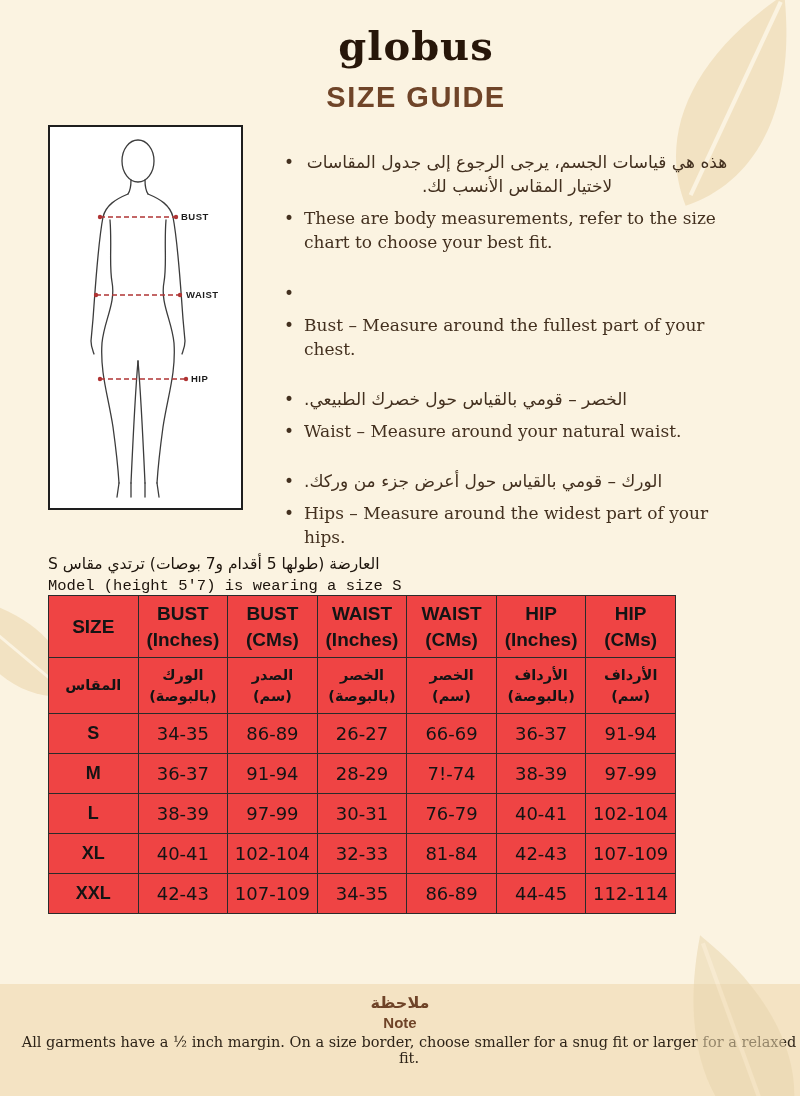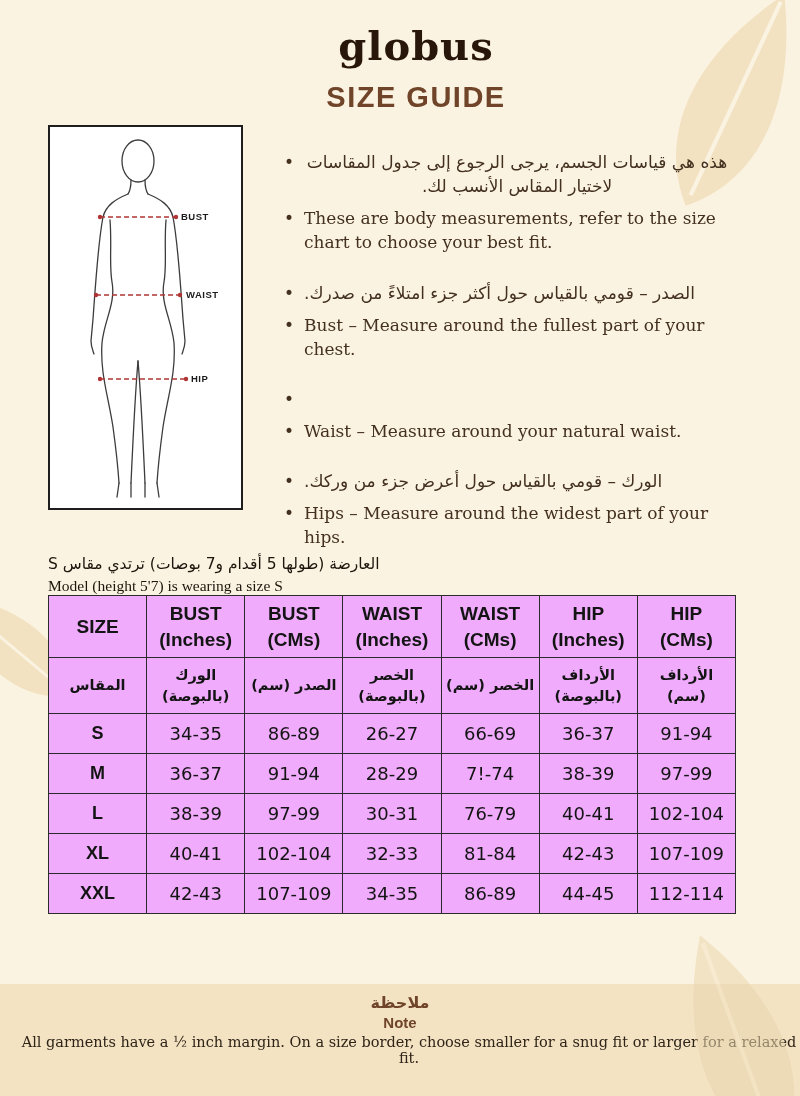--- a/index.html
+++ b/index.html
@@ -27,25 +27,25 @@
   .group { margin-bottom:26px; }
   .li { display:flex; gap:10px; margin-bottom:8px; align-items:flex-start; }
   .dot { color:#43301f; font-size:17px; line-height:1.42; }
   .txt { font-size:17px; line-height:1.42; color:#43301f; }
   .arabic { direction:rtl; text-align:center; font-family:"DejaVu Sans", sans-serif; }
   .english { font-family:"DejaVu Serif", serif; }
 
   .model-note { position:absolute; left:48px; top:530px; z-index:3; }
   .model-note .ar { font-size:15.5px; color:#1d140c;margin-top:25px; }
   .model-note .ar span { direction:rtl; display:inline-block; }
-  .model-note .en { font-family:Liberation Serif, serif; font-size:15.5px; color:#1d140c; margin-top:4px; }
+  .model-note .en { font-family:Liberation Mono, monospace; font-size:15.5px; color:#1d140c; margin-top:4px; }
 
   table.size-table {
-    position:absolute; left:48px; top:595px; width:688px; z-index:3;
-    border-collapse:collapse; table-layout:fixed; background:#f0abfc;
+    position:absolute; left:48px; top:595px; width:628px; z-index:3;
+    border-collapse:collapse; table-layout:fixed; background:#ef4444;
   }
   .size-table th, .size-table td {
     border:1.5px solid #2b2b2b; text-align:center; vertical-align:middle;
     white-space:pre-line; color:#141414; padding:0 2px;
   }
   tr.h1 th { height:62px; font-size:19px; font-weight:700; font-family:"Liberation Sans", sans-serif; line-height:1.35; }
   tr.h2 th { height:56px; font-size:14.5px; font-weight:700; line-height:1.4; }
   tr.d td { height:40px; font-size:18px; }
   tr.d td.size { font-weight:700; font-family:"Liberation Sans", sans-serif; }
 
@@ -119,30 +119,30 @@
         <span class="txt arabic">هذه هي قياسات الجسم، يرجى الرجوع إلى جدول المقاسات لاختيار المقاس الأنسب لك.</span>
       </div>
     <div class="li">
         <span class="dot">•</span>
         <span class="txt english">These are body measurements, refer to the size chart to choose your best fit.</span>
       </div>
   </div>
   <div class="group">
     <div class="li">
         <span class="dot">•</span>
-        <span class="txt arabic">الصدر – قومي بالقياس حول أكثر جزء امتلاءً من صدرك.</span>
       </div>
     <div class="li">
         <span class="dot">•</span>
         <span class="txt english">Bust – Measure around the fullest part of your chest.</span>
       </div>
   </div>
   <div class="group">
     <div class="li">
         <span class="dot">•</span>
+        <span class="txt arabic">الخصر – قومي بالقياس حول خصرك الطبيعي.</span>
       </div>
     <div class="li">
         <span class="dot">•</span>
         <span class="txt english">Waist – Measure around your natural waist.</span>
       </div>
   </div>
   <div class="group">
     <div class="li">
         <span class="dot">•</span>
         <span class="txt arabic">الورك – قومي بالقياس حول أعرض جزء من وركك.</span>

